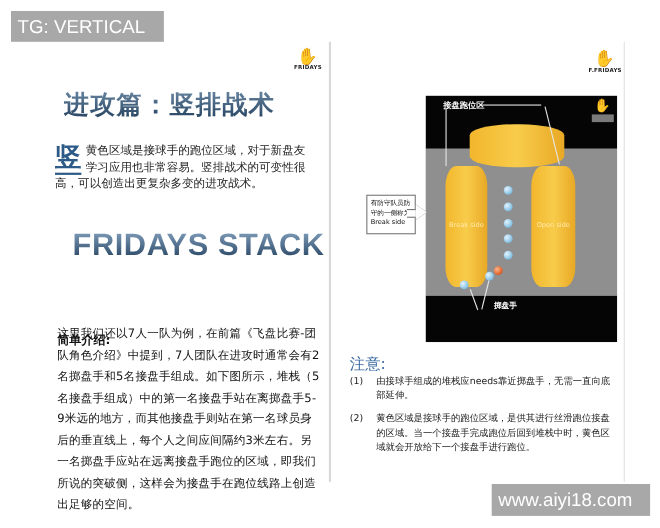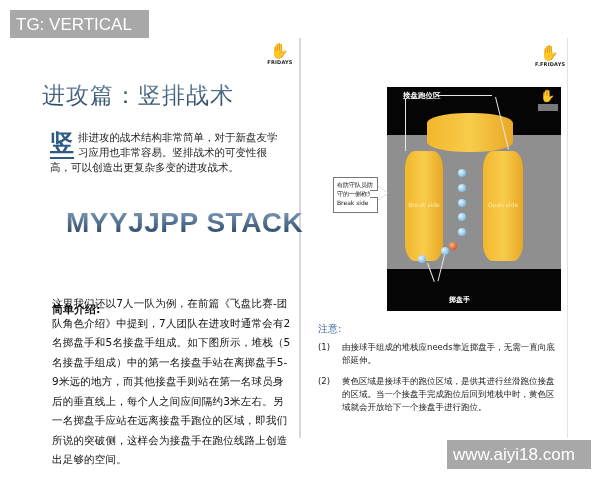--- a/index.html
+++ b/index.html
@@ -14,21 +14,21 @@
   .wm { position:absolute; background:#a8a8a8; color:#fff; font-family:"Liberation Sans", sans-serif; }
   .wm-tl { left:10px; top:10px; width:139px; height:29px; font-size:17px; line-height:29px; padding-left:6px; box-sizing:border-box; }
   .wm-br { left:447px; top:440px; width:144px; height:29px; font-size:17px; line-height:29px; padding-left:6px; box-sizing:border-box; }
 
   .logo { position:absolute; }
   .logo .hand { font-size:15px; line-height:15px; color:#111; display:block; text-align:center; }
   .logo .brand { font-size:5px; line-height:6px; display:block; text-align:center; letter-spacing:0.2px; color:#222; font-weight:bold;}
   .logo-left { left:266px; top:44px; width:28px; }
   .logo-right { left:535px; top:46px; width:30px; }
 
-  .title-cn { position:absolute; left:42px; top:80px; font-size:23px; font-weight:normal; color:#2a4d6b; letter-spacing:1px;
+  .title-cn { position:absolute; left:58px; top:80px; font-size:23px; font-weight:bold; color:#2a4d6b; letter-spacing:1px;
               background:linear-gradient(#6c8aa6,#1f3d5a); -webkit-background-clip:text; background-clip:text; -webkit-text-fill-color:transparent; }
 
   .intro { position:absolute; left:50px; top:130px; width:235px; font-size:10.5px; line-height:15px; color:#222; }
   .dropcap { float:left; font-size:24px; line-height:28px; font-weight:bold; color:#2d5a86; margin-right:4px; margin-top:-1px;
              border-bottom:2px solid #2d5a86; }
 
   .title-en { position:absolute; left:66px; top:207px; font-family:"Liberation Sans", sans-serif; font-weight:bold; font-size:28px; letter-spacing:0.5px;
               background:linear-gradient(#8aa8c4,#1c3a58); -webkit-background-clip:text; background-clip:text; -webkit-text-fill-color:transparent; }
 
   .desc-heading { position:absolute; left:52px; top:270px; font-size:11px; font-weight:bold; color:#111;margin-top:32px; }
@@ -42,28 +42,28 @@
   .dg-corner-logo .h { color:#fff; font-size:12px; line-height:12px; display:block; text-align:center; }
   .dg-corner-logo .b { width:20px; height:7px; background:#7a7a7a; display:block; margin-top:2px; }
   .zone { position:absolute; background:linear-gradient(90deg,#f2b62c,#f8cc4b 50%,#e8a825); }
   .zone-top { left:40px; top:26px; width:86px; height:39px; border-radius:40px/10px; }
   .zone-left { left:18px; top:64px; width:38px; height:110px; border-radius:10px/18px; }
   .zone-right { left:96px; top:64px; width:40px; height:110px; border-radius:10px/18px; }
   .zone-label { position:absolute; top:50px; width:100%; text-align:center; font-size:6px; color:#ffe9a6; }
   .disc { position:absolute; width:8px; height:8px; border-radius:50%; background:radial-gradient(circle at 35% 35%,#e4f4ff,#8ec6e6 60%,#5e9dc4); }
   .disc.red { background:radial-gradient(circle at 35% 35%,#ffb48a,#e3672f 60%,#b8471d); }
   .dg-line { position:absolute; background:#e6e6e6; }
-  .throwers-label { position:absolute; left:62px; top:208px; font-size:7px; color:#fff; font-weight:bold; }
+  .throwers-label { position:absolute; left:62px; top:186px; font-size:7px; color:#fff; font-weight:bold; }
 
   .callout { position:absolute; left:333px; top:177px; width:45px; height:36px; border:1px solid #777; background:#fff;
              font-size:6px; line-height:9px; padding:2px 3px; box-sizing:border-box; color:#111; }
   .arrow { position:absolute; left:378px; top:186px; width:0; height:0; border-top:7px solid transparent; border-bottom:7px solid transparent; border-left:10px solid #fff; filter:drop-shadow(0 0 0.6px #555); }
   .arrow-stem { position:absolute; left:370px; top:190px; width:9px; height:6px; background:#fff; border-top:1px solid #777; border-bottom:1px solid #777; }
 
-  .notes-heading { position:absolute; left:318px; top:322px; font-size:10px; color:#3b6aa0; }
+  .notes-heading { position:absolute; left:318px; top:322px; font-size:14px; color:#3b6aa0; }
   .note { position:absolute; left:318px; width:240px; font-size:8.5px; line-height:13px; color:#222; }
   .note .num { position:absolute; left:0; top:0; }
   .note .txt { display:block; margin-left:24px; }
   .note-1 { top:341px; }
   .note-2 { top:375px; }
 </style>
 </head>
 <body>
 
 <div class="wm wm-tl">TG: VERTICAL</div>
@@ -75,24 +75,24 @@
 
 <div class="logo logo-left">
   <span class="hand">✋</span>
   <span class="brand">FRIDAYS</span>
 </div>
 
 <div class="title-cn">进攻篇：竖排战术</div>
 
 <div class="intro">
   <span class="dropcap">竖</span>
-  <span>排进攻的战术结构非常简单，对于新盘友学习应用也非常容易。竖排战术的可变性很高，可以创造出更复杂多变的进攻战术。</span>
+  <span>黄色区域是接球手的跑位区域，对于新盘友学习应用也非常容易。竖排战术的可变性很高，可以创造出更复杂多变的进攻战术。</span>
 </div>
 
-<div class="title-en">MYYJJPP STACK</div>
+<div class="title-en">FRIDAYS STACK</div>
 
 <div class="desc-heading">简单介绍:</div>
 <div class="desc-body">这里我们还以7人一队为例，在前篇《飞盘比赛-团队角色介绍》中提到，7人团队在进攻时通常会有2名掷盘手和5名接盘手组成。如下图所示，堆栈（5名接盘手组成）中的第一名接盘手站在离掷盘手5-9米远的地方，而其他接盘手则站在第一名球员身后的垂直线上，每个人之间应间隔约3米左右。另一名掷盘手应站在远离接盘手跑位的区域，即我们所说的突破侧，这样会为接盘手在跑位线路上创造出足够的空间。</div>
 
 <div class="logo logo-right">
   <span class="hand">✋</span>
   <span class="brand">F.FRIDAYS</span>
 </div>
 
 <div class="diagram">

